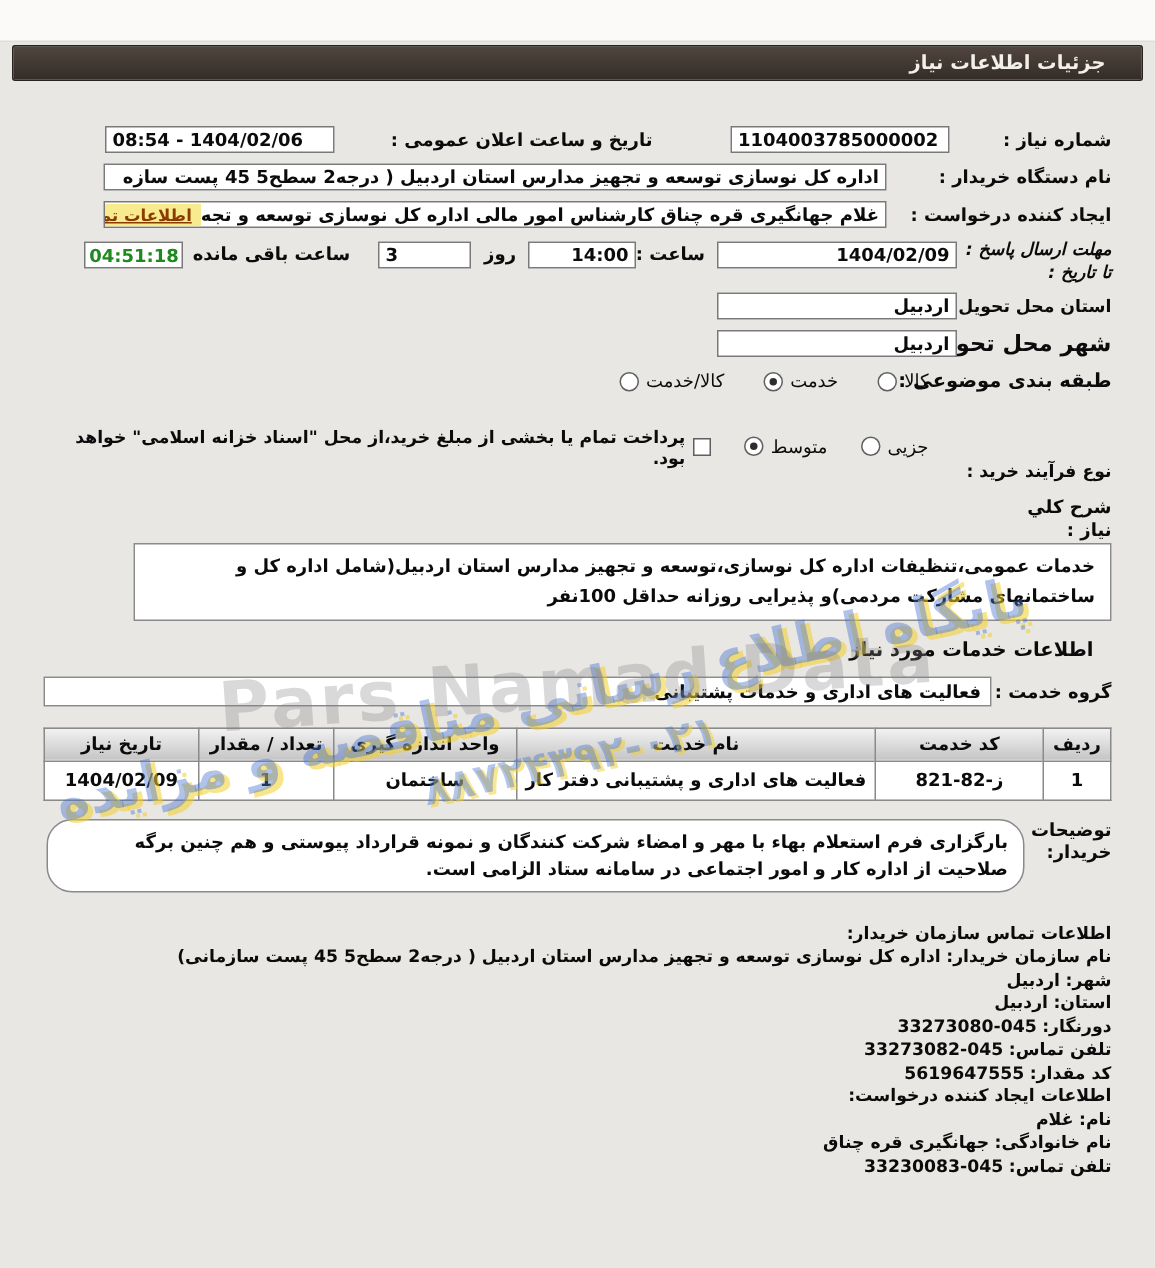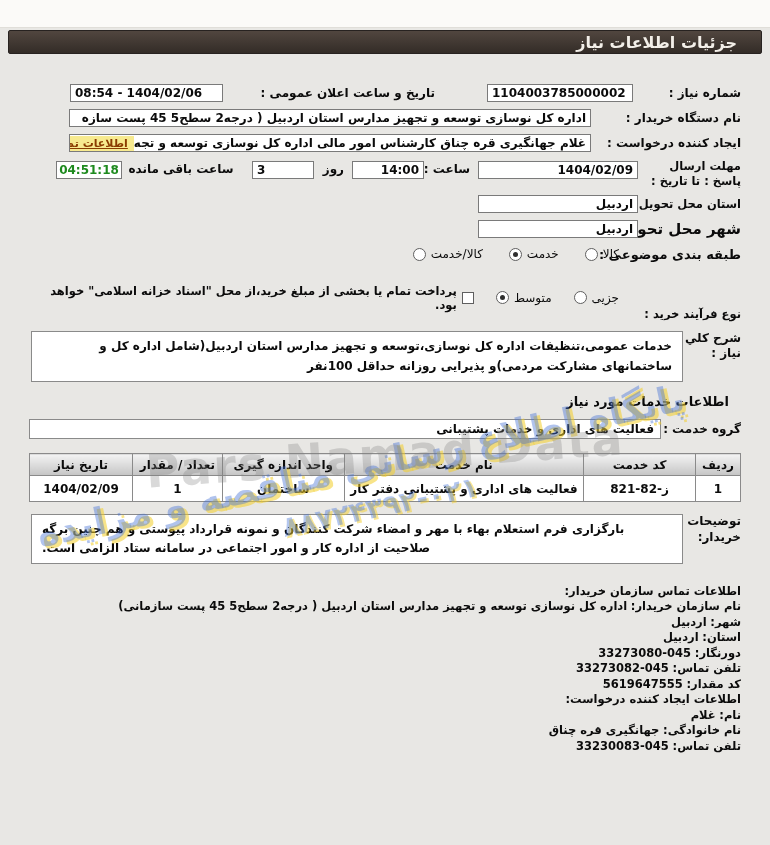--- a/index.html
+++ b/index.html
@@ -8,21 +8,21 @@
     width: 770px; height: 845px; overflow: hidden; position: relative;
     background: #e8e7e4; direction: rtl;
     font-family: "DejaVu Sans", sans-serif; font-size: 12px; color: #0b0b0b;
   }
   .topstrip { height: 28px; background: #fbfaf8; border-bottom: 1px solid #e0ded9; }
   .titlebar {
     margin: 2px 8px 0; height: 24px;
     background: linear-gradient(#51463f, #332c27);
     border: 1px solid #272220; border-radius: 2px;
     color: #f3efe9; display: flex; align-items: center;
-    padding: 0 24px; font-weight: bold; font-size: 16px;
+    padding: 0 24px; font-weight: bold; font-size: 13px;
   }
   .content { width: 712px; margin: 30px 29px 0; position: relative; z-index: 1; }
   .row { display: flex; align-items: center; margin-bottom: 7px; }
   .row.top { align-items: flex-start; }
   .lbl { font-weight: bold; white-space: nowrap; flex: 0 0 auto; }
   .lbl.wrap { white-space: normal; line-height: 1.3; text-align: right; }
   .box {
     background: #fff; border: 1px solid #7a7a7a; height: 18px;
     display: flex; align-items: center; padding: 0 4px;
     font-weight: bold; white-space: nowrap; overflow: hidden; flex: 0 0 auto;
@@ -46,21 +46,21 @@
   .radio {
     width: 13px; height: 13px; border: 1px solid #5f5f5f; border-radius: 50%;
     background: #fff; position: relative; flex: 0 0 auto;
   }
   .radio.on::after { content:""; position:absolute; inset:3px; border-radius:50%; background:#2e2e2e; }
   .chk { width: 12px; height: 12px; border: 1px solid #5f5f5f; background: #fff; flex: 0 0 auto; }
   .bigbox {
     background: #fff; border: 1px solid #8a8a8a; width: 652px; min-height: 46px;
     padding: 5px 10px; font-weight: bold; line-height: 1.65;
   }
-  .bigbox.cen { text-align: left; min-height: 38px; line-height: 1.55; }
+  .bigbox.cen { text-align: right; min-height: 38px; line-height: 1.55; border-radius: 17px; }
   .section-title { font-weight: bold; font-size: 13px; margin: 12px 12px 10px; }
   .gbox {
     background: #fff; border: 1px solid #8a8a8a; height: 20px; display: flex;
     align-items: center; padding: 0 6px; font-weight: bold; white-space: nowrap; overflow: hidden;
   }
   table.svc { width: 712px; border-collapse: collapse; margin: 14px 0 12px; }
   table.svc th {
     border: 1px solid #8a8a8a; background: linear-gradient(#f3f3f3, #c5c5c5);
     height: 22px; font-size: 12px; font-weight: bold; padding: 1px 3px; text-align: center;
   }
@@ -124,21 +124,21 @@
 
   <div class="row">
     <span class="lbl w150">ایجاد کننده درخواست :</span>
     <div class="box w522">
       <span>غلام جهانگیری قره چناق کارشناس امور مالی اداره کل نوسازی توسعه و تجه</span>
       <span class="ylink">اطلاعات تماس خریدار</span>
     </div>
   </div>
 
   <div class="row top" style="margin-bottom:6px;">
-    <span class="lbl wrap w103" style="font-size:11.5px;">مهلت ارسال پاسخ : تا تاریخ :</span>
+    <span class="lbl wrap w103" style="font-size:11.5px;font-style:italic;">مهلت ارسال پاسخ : تا تاریخ :</span>
     <div class="box w160" style="margin-top:2px;">
         <span dir="ltr">1404/02/09</span>
       </div>
     <span class="sp sp8"></span>
     <span class="lbl w46" style="margin-top:3px;">ساعت :</span>
     <div class="box w72" style="margin-top:2px;">
         <span dir="ltr">14:00</span>
       </div>
     <span class="sp sp8"></span>
     <span class="lbl w30" style="margin-top:3px;">روز</span>
@@ -195,21 +195,21 @@
         <span>متوسط</span>
         <span class="radio on"></span>
       </span>
       <span class="ritem">
         <span class="chk"></span>
         <span style="font-size:11.5px;font-weight:bold;">پرداخت تمام یا بخشی از مبلغ خرید،از محل "اسناد خزانه اسلامی" خواهد بود.</span>
       </span>
     </div>
   </div>
 
-  <div class="row top" style="margin-bottom:12px;">
+  <div class="row top" style="margin-bottom:12px;flex-direction:column;">
     <span class="lbl wrap w58">شرح کلي نیاز :</span>
     <div class="bigbox">خدمات عمومی،تنظیفات اداره کل نوسازی،توسعه و تجهیز مدارس استان اردبیل(شامل اداره کل و ساختمانهای مشارکت مردمی)و پذیرایی روزانه حداقل 100نفر</div>
   </div>
 
   <div class="section-title">اطلاعات خدمات مورد نیاز</div>
 
   <div class="row" style="margin-bottom:0;">
     <span class="lbl w80">گروه خدمت :</span>
     <div class="gbox w552">
         <span>فعالیت های اداری و خدمات پشتیبانی</span>

